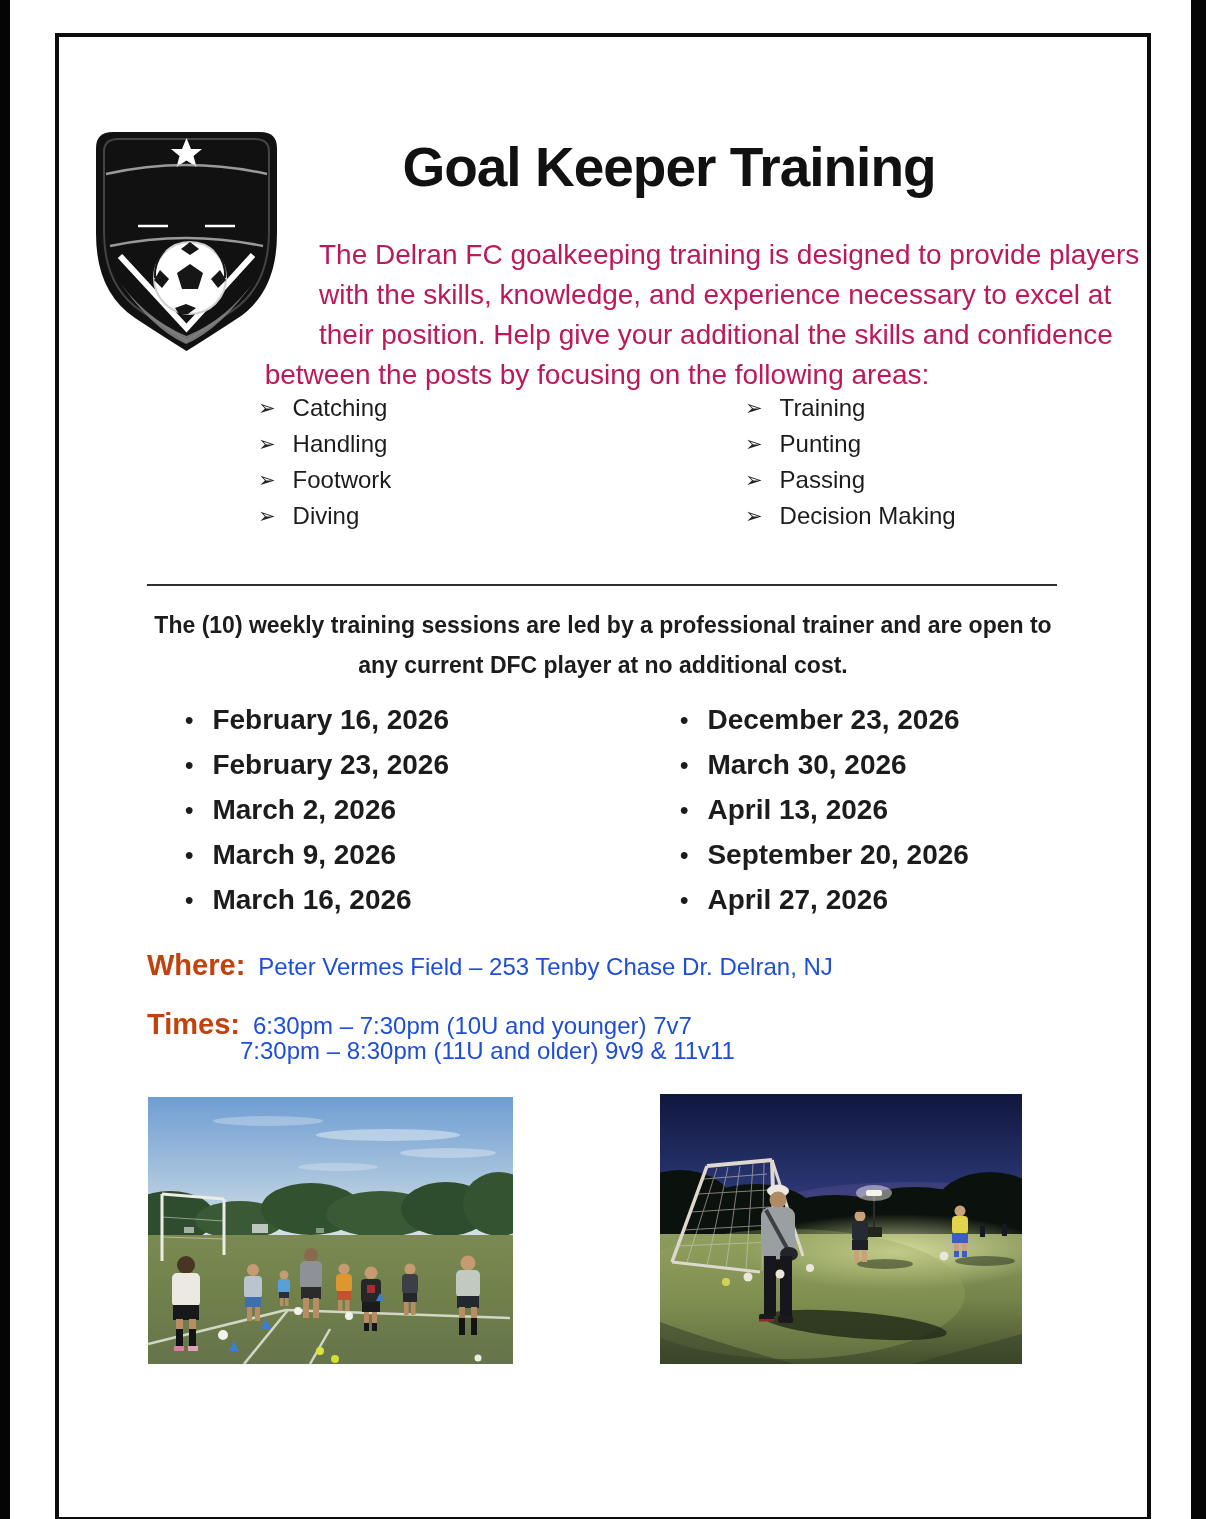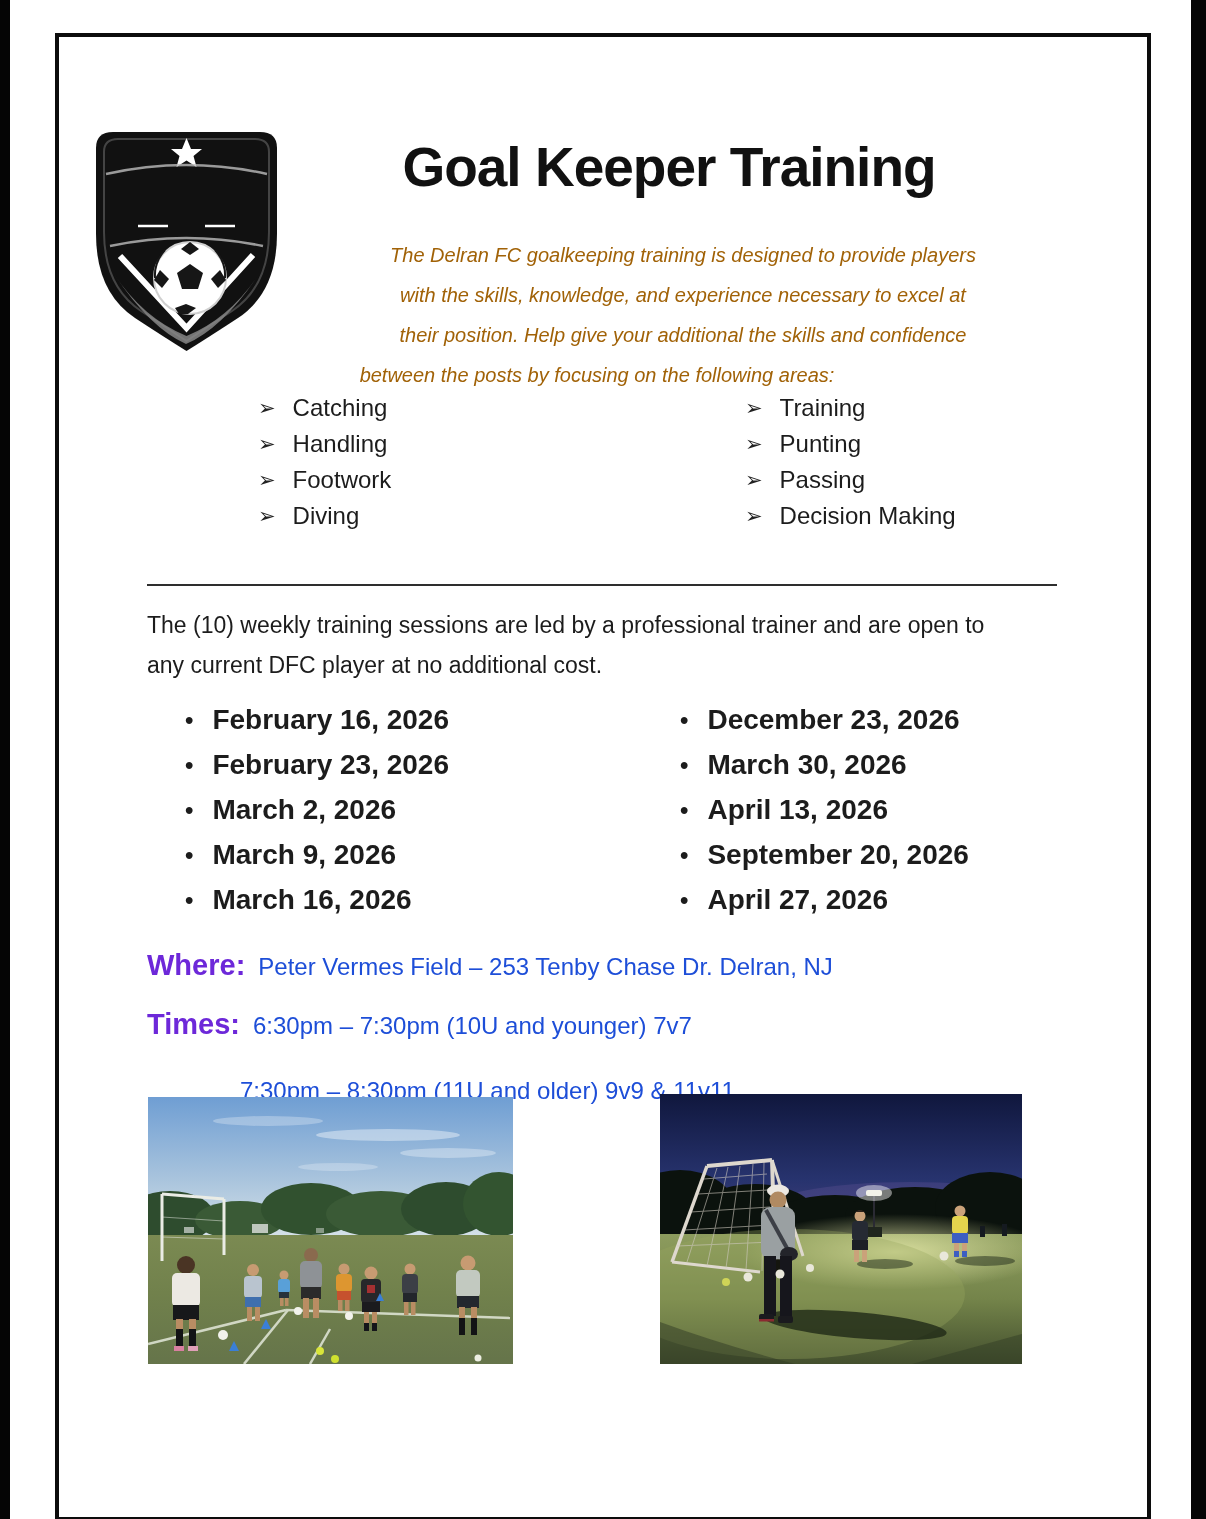--- a/index.html
+++ b/index.html
@@ -19,50 +19,50 @@
   .logo { position:absolute; left:21px; top:85px; width:213px; height:238px; }
 
   .title {
     position:absolute; left:250px; top:95px; width:720px;
     font-size:55px; font-weight:700; letter-spacing:-1px; color:#111;
     text-align:center; line-height:70px; white-space:nowrap;
   }
 
   .intro {
     position:absolute; left:88px; top:198px; width:900px;
-    font-size:20px; line-height:40px; color:#a16207;font-style:italic;
+    font-size:28px; line-height:40px; color:#be185d;
   }
   .intro .intro-spacer { float:left; width:172px; height:120px; }
   .intro .line { text-align:center; white-space:nowrap; }
 
   .skills-col { position:absolute; top:353px; list-style:none; margin:0; padding:0; }
   .skills-col.left  { left:199px; }
   .skills-col.right { left:686px; }
   .skills-col li { height:36px; display:flex; align-items:center; font-size:24px; }
   .arrow-glyph { font-size:21px; margin-right:17px; color:#222; }
 
   .divider { position:absolute; left:88px; top:547px; width:910px; border-top:2.5px solid #2e2e2e; }
 
   .sessions-note {
     position:absolute; left:88px; top:568px; width:912px;
     font-size:23px; line-height:40px;
   }
-  .sessions-note .line { white-space:nowrap; }
+  .sessions-note .line { text-align:center; white-space:nowrap;font-weight:bold; }
 
   .dates-col { position:absolute; top:660px; list-style:none; margin:0; padding:0; }
   .dates-col.left  { left:126px; }
   .dates-col.right { left:621px; }
   .dates-col li { height:45px; display:flex; align-items:center; font-size:28px; font-weight:700; white-space:nowrap; }
   .dot-glyph { font-size:24px; margin-right:19px; font-weight:700; }
 
   .info-row { position:absolute; display:flex; align-items:baseline; gap:13px; white-space:nowrap; }
   .info-row.where  { left:88px;  top:912px; }
   .info-row.times1 { left:88px;  top:971px; }
-  .info-row.times2 { left:181px; top:1040px;justify-content:center; }
-  .info-label { font-size:29px; font-weight:700; color:#6d28d9; }
+  .info-row.times2 { left:181px; top:1000px;justify-content:center; }
+  .info-label { font-size:29px; font-weight:700; color:#c2410c; }
   .info-value { font-size:24px; color:#1d4ed8; }
 
   .photo { position:absolute; display:block; }
   .photo.evening { left:89px;  top:1060px; width:365px; height:267px; }
   .photo.night   { left:601px; top:1057px; width:362px; height:270px; }
   .photo svg { display:block; width:100%; height:100%; }
 </style>
 </head>
 <body>
 

